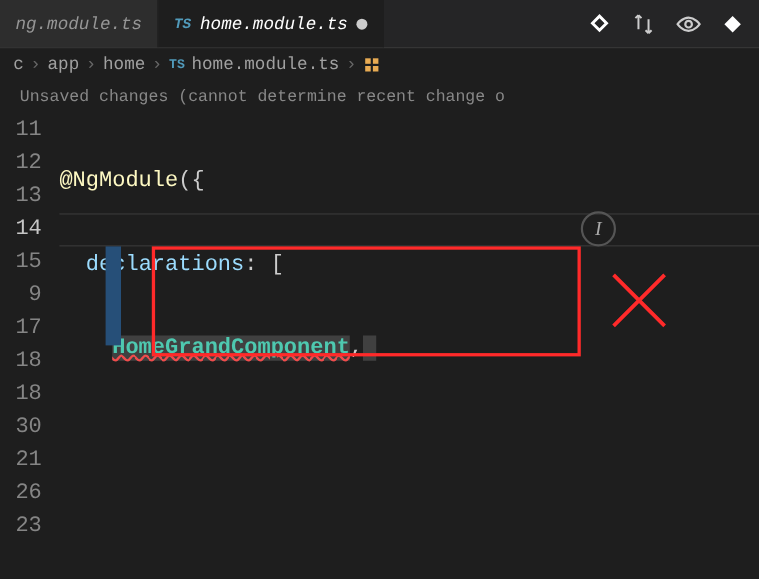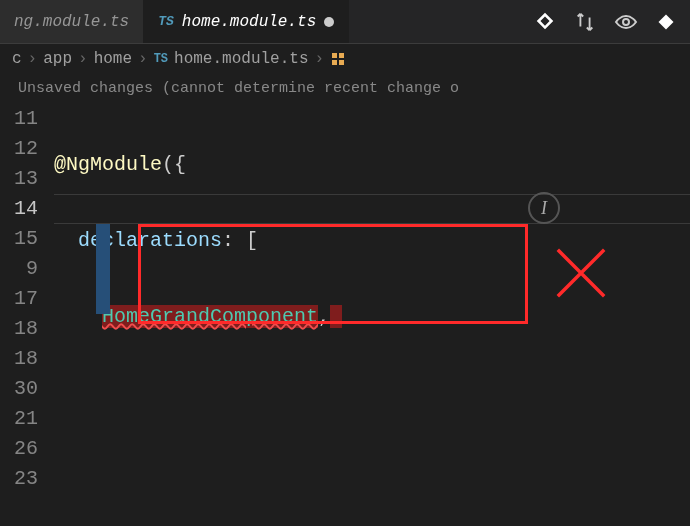--- a/index.html
+++ b/index.html
@@ -116,21 +116,22 @@
     }
     
     
     .selbar {
       position: absolute;
       left: 96px;
       width: 14px;
       background: #264f78;
     }
     .sel {
-      background: #7f1d1d;
+      background: #404040;
+      font-weight: bold;
     }
     .curline {
       position: absolute;
       left: 54px;
       right: 0;
       border-top: 1px solid #3a3a3a;
       border-bottom: 1px solid #3a3a3a;
       pointer-events: none;
     }
     

